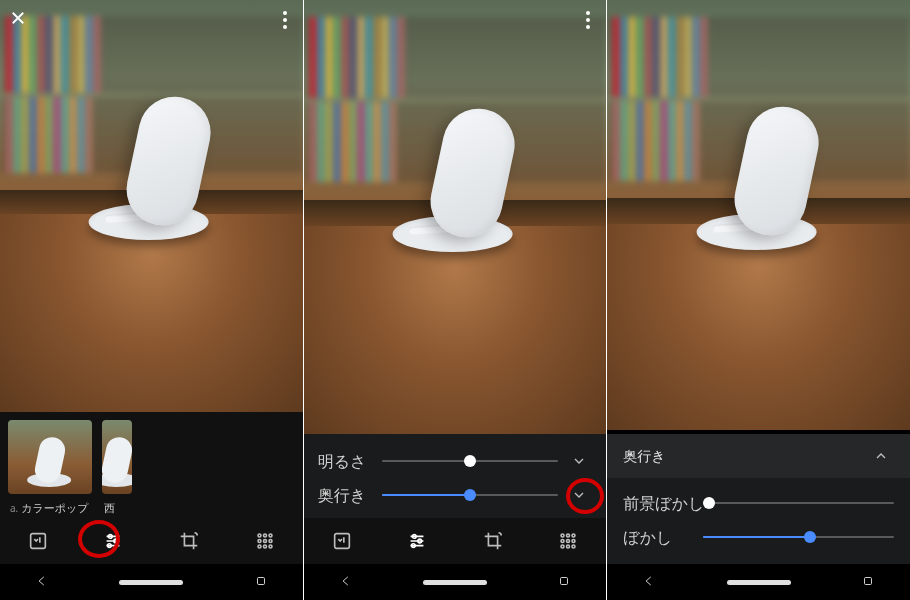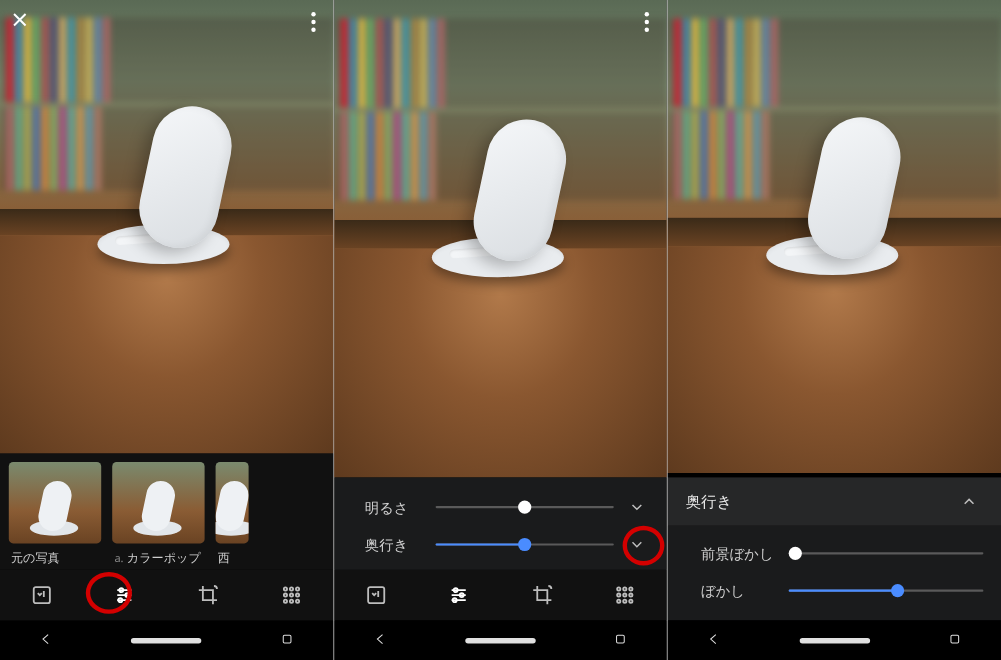--- a/index.html
+++ b/index.html
@@ -38,21 +38,21 @@
 
   
   .tool-row { height:46px; background:#111; display:flex; align-items:center; justify-content:space-around; }
   .tool-btn { width:34px; height:34px; display:flex; align-items:center; justify-content:center; color:#bdbdbd; }
   .tool-btn svg { width:22px; height:22px; fill:none; stroke:currentColor; stroke-width:1.8; }
   .tool-btn.active { color:#fff; }
 
   
   .sliders { background:#1a1b1c; padding:10px 14px 6px 14px; }
   .slider-row { display:flex; align-items:center; height:34px; gap:8px; }
-  .slider-label { color:#d0d0d0; font-size:13px; width:56px; white-space:nowrap;margin-left:14px; }
+  .slider-label { color:#d0d0d0; font-size:16px; width:56px; white-space:nowrap; }
   .slider-track-wrap { flex:1; position:relative; height:20px; display:flex; align-items:center; }
   .track { position:absolute; left:0; right:0; height:2px; background:#5a5a5a; border-radius:1px; }
   .track-fill { position:absolute; left:0; height:2px; background:#4a8cff; border-radius:1px; }
   .thumb { position:absolute; width:12px; height:12px; border-radius:50%; background:#fff; transform:translateX(-50%); }
   .thumb.blue { background:#4a8cff; }
   .expand { width:26px; display:flex; align-items:center; justify-content:center; color:#bdbdbd; }
   .expand svg { width:16px; height:16px; fill:none; stroke:currentColor; stroke-width:2; }
 
   
   .depth-head { background:#262728; height:44px; display:flex; align-items:center; padding:0 16px; color:#e6e6e6; font-size:14px; }
@@ -121,27 +121,20 @@
           <div class="pill"></div>
         </div>
     </div>
 
     <div class="filter-strip">
       <div class="filter-item">
         <div class="filter-thumb">
             <div class="mini-base"></div>
             <div class="mini-pill"></div>
           </div>
-        <div class="filter-label"><span>元の写真</span></div>
-      </div>
-      <div class="filter-item">
-        <div class="filter-thumb">
-            <div class="mini-base"></div>
-            <div class="mini-pill"></div>
-          </div>
         <div class="filter-label"><span class="pre">a.</span><span>カラーポップ</span></div>
       </div>
       <div class="filter-item" style="width:30px">
         <div class="filter-thumb">
             <div class="mini-base"></div>
             <div class="mini-pill"></div>
           </div>
         <div class="filter-label"><span>西</span></div>
       </div>
     </div>

